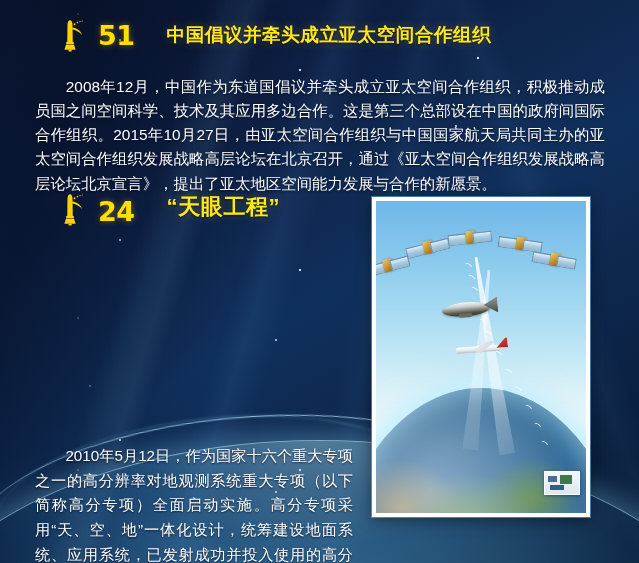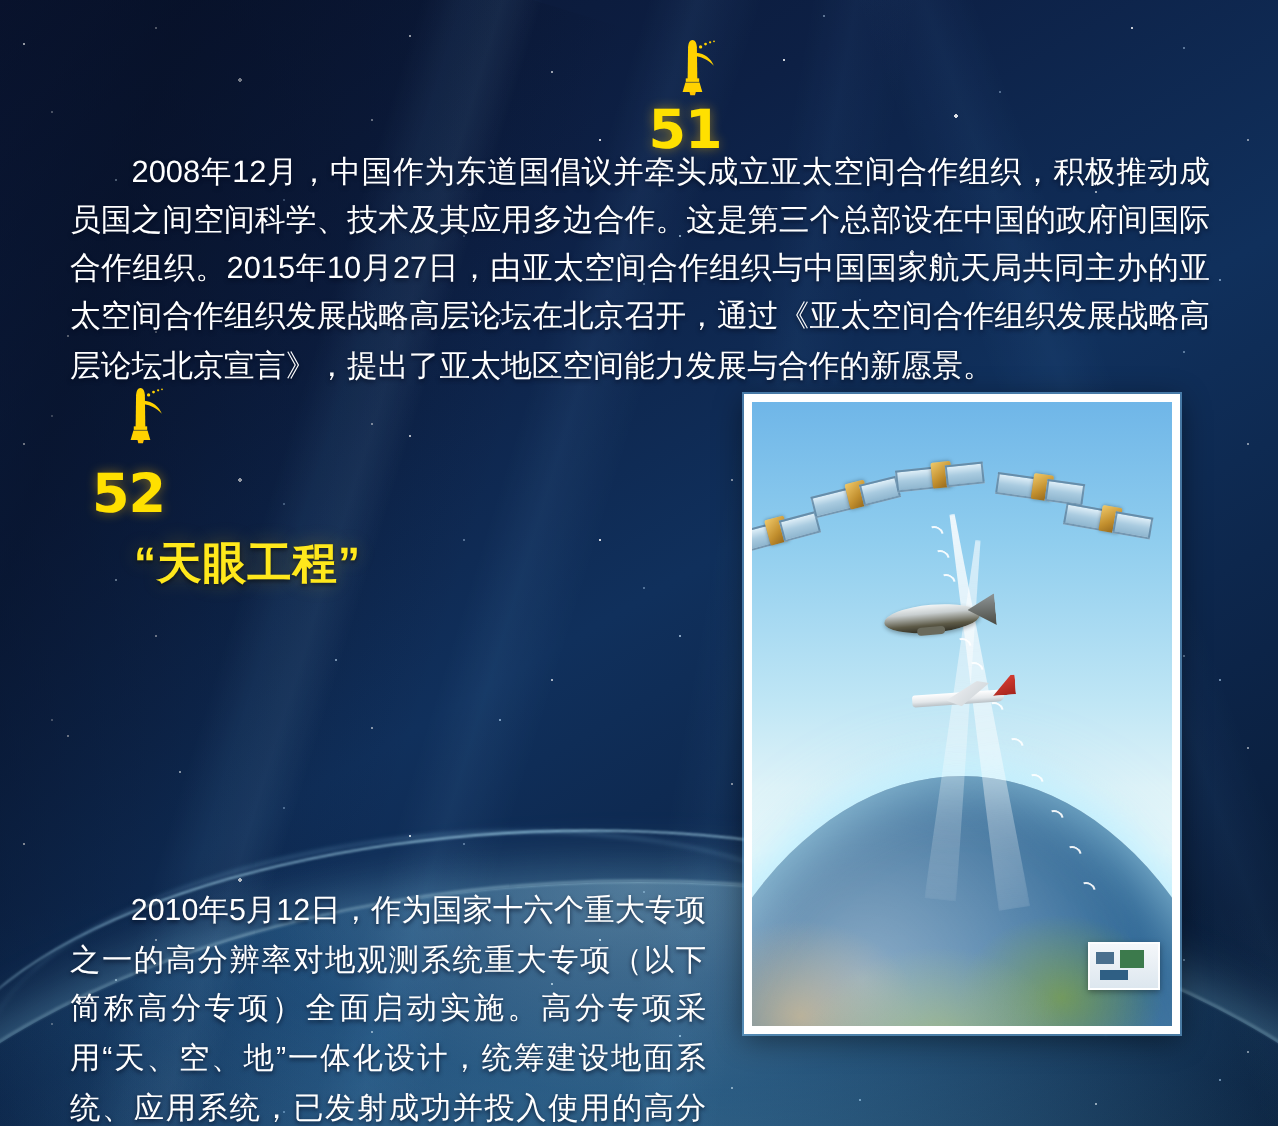--- a/index.html
+++ b/index.html
@@ -112,22 +112,21 @@
   
   .content { position:absolute; inset:0; }
 
   .section { position:absolute; }
   #section-51 { left:0; top:0; width:639px; }
   #section-52 { left:0; top:185px; width:639px; }
 
   .head {
     display:flex;
     align-items:center;
-    gap:4px;
-    flex-direction:column;
+    gap:22px;
   }
   #section-51 .head { padding: 18px 0 0 57px; }
   #section-52 .head { padding: 5px 0 0 57px; align-items:flex-start; }
 
   
   .rocket-icon { width: 30px; height: 34px; flex: 0 0 30px; display:block; }
   #section-52 .rocket-icon { margin-top: 2px; }
 
   .num {
     color: #FFE000;
@@ -323,38 +322,41 @@
           <rect x="9.2" y="24.0" width="7.6" height="2.0" fill="#FFD200"></rect>
           <path d="M9.0 26.4h8.0l1.6 5.4H7.4z" fill="#FFD200"></path>
           <path d="M11.3 31.8h3.6l-.5 1.8h-2.6z" fill="#FFC400"></path>
           <path d="M15.2 9.5c4.6.4 8.4 3.3 9.9 7.4-3.0-3.2-6.4-4.9-9.9-5.4z" fill="#FFD200"></path>
           <circle cx="17.6" cy="6.2" r="0.95" fill="#FFD200"></circle>
           <circle cx="20.4" cy="4.6" r="0.8" fill="#FFD200"></circle>
           <circle cx="23.0" cy="3.6" r="0.65" fill="#FFD200"></circle>
           <circle cx="25.2" cy="3.0" r="0.5" fill="#FFD200"></circle>
         </svg>
         <span class="num">51</span>
+        <div class="title-wrap">
+          <div class="title">中国倡议并牵头成立亚太空间合作组织</div>
+        </div>
       </div>
       <p class="body-text" id="p51">2008年12月，中国作为东道国倡议并牵头成立亚太空间合作组织，积极推动成员国之间空间科学、技术及其应用多边合作。这是第三个总部设在中国的政府间国际合作组织。2015年10月27日，由亚太空间合作组织与中国国家航天局共同主办的亚太空间合作组织发展战略高层论坛在北京召开，通过《亚太空间合作组织发展战略高层论坛北京宣言》，提出了亚太地区空间能力发展与合作的新愿景。</p>
     </div>
 
     <div class="section" id="section-52">
       <div class="head">
         <svg class="rocket-icon" viewBox="0 0 30 34">
           <path d="M13.0 2.2c1.5 0 2.4 1.8 2.5 4.2l.25 18.0h-5.5l.25-18.0C10.6 4.0 11.5 2.2 13.0 2.2z" fill="#FFD200"></path>
           <rect x="9.2" y="24.0" width="7.6" height="2.0" fill="#FFD200"></rect>
           <path d="M9.0 26.4h8.0l1.6 5.4H7.4z" fill="#FFD200"></path>
           <path d="M11.3 31.8h3.6l-.5 1.8h-2.6z" fill="#FFC400"></path>
           <path d="M15.2 9.5c4.6.4 8.4 3.3 9.9 7.4-3.0-3.2-6.4-4.9-9.9-5.4z" fill="#FFD200"></path>
           <circle cx="17.6" cy="6.2" r="0.95" fill="#FFD200"></circle>
           <circle cx="20.4" cy="4.6" r="0.8" fill="#FFD200"></circle>
           <circle cx="23.0" cy="3.6" r="0.65" fill="#FFD200"></circle>
           <circle cx="25.2" cy="3.0" r="0.5" fill="#FFD200"></circle>
         </svg>
-        <span class="num">52</span>
+        <span class="num">24</span>
         <div class="title-wrap">
           <div class="title">“天眼工程”</div>
         </div>
       </div>
       <p class="body-text" id="p52">2010年5月12日，作为国家十六个重大专项之一的高分辨率对地观测系统重大专项（以下简称高分专项）全面启动实施。高分专项采用“天、空、地”一体化设计，统筹建设地面系统、应用系统，已发射成功并投入使用的高分一号、二号、三号、四号等多颗卫星，初步实现了全天候、全天时、全球对地观测。2016年3月10日，“高分应用综合信息服务共享平台”正式上线运行，16个部委、11个区域和若干企业高分数据应用互联互通，在国内首次实现了海量数据资源、应用成果的有效集成与共享。高分卫星数据已广泛应用于抗洪救灾、环境保护、国土资源调查与监测等众多领域，培育形成了较大产业化发展空间，取得了良好的社会和经济效益。</p>
     </div>
 
     <div id="figure">
       <div class="fig-inner">
 

